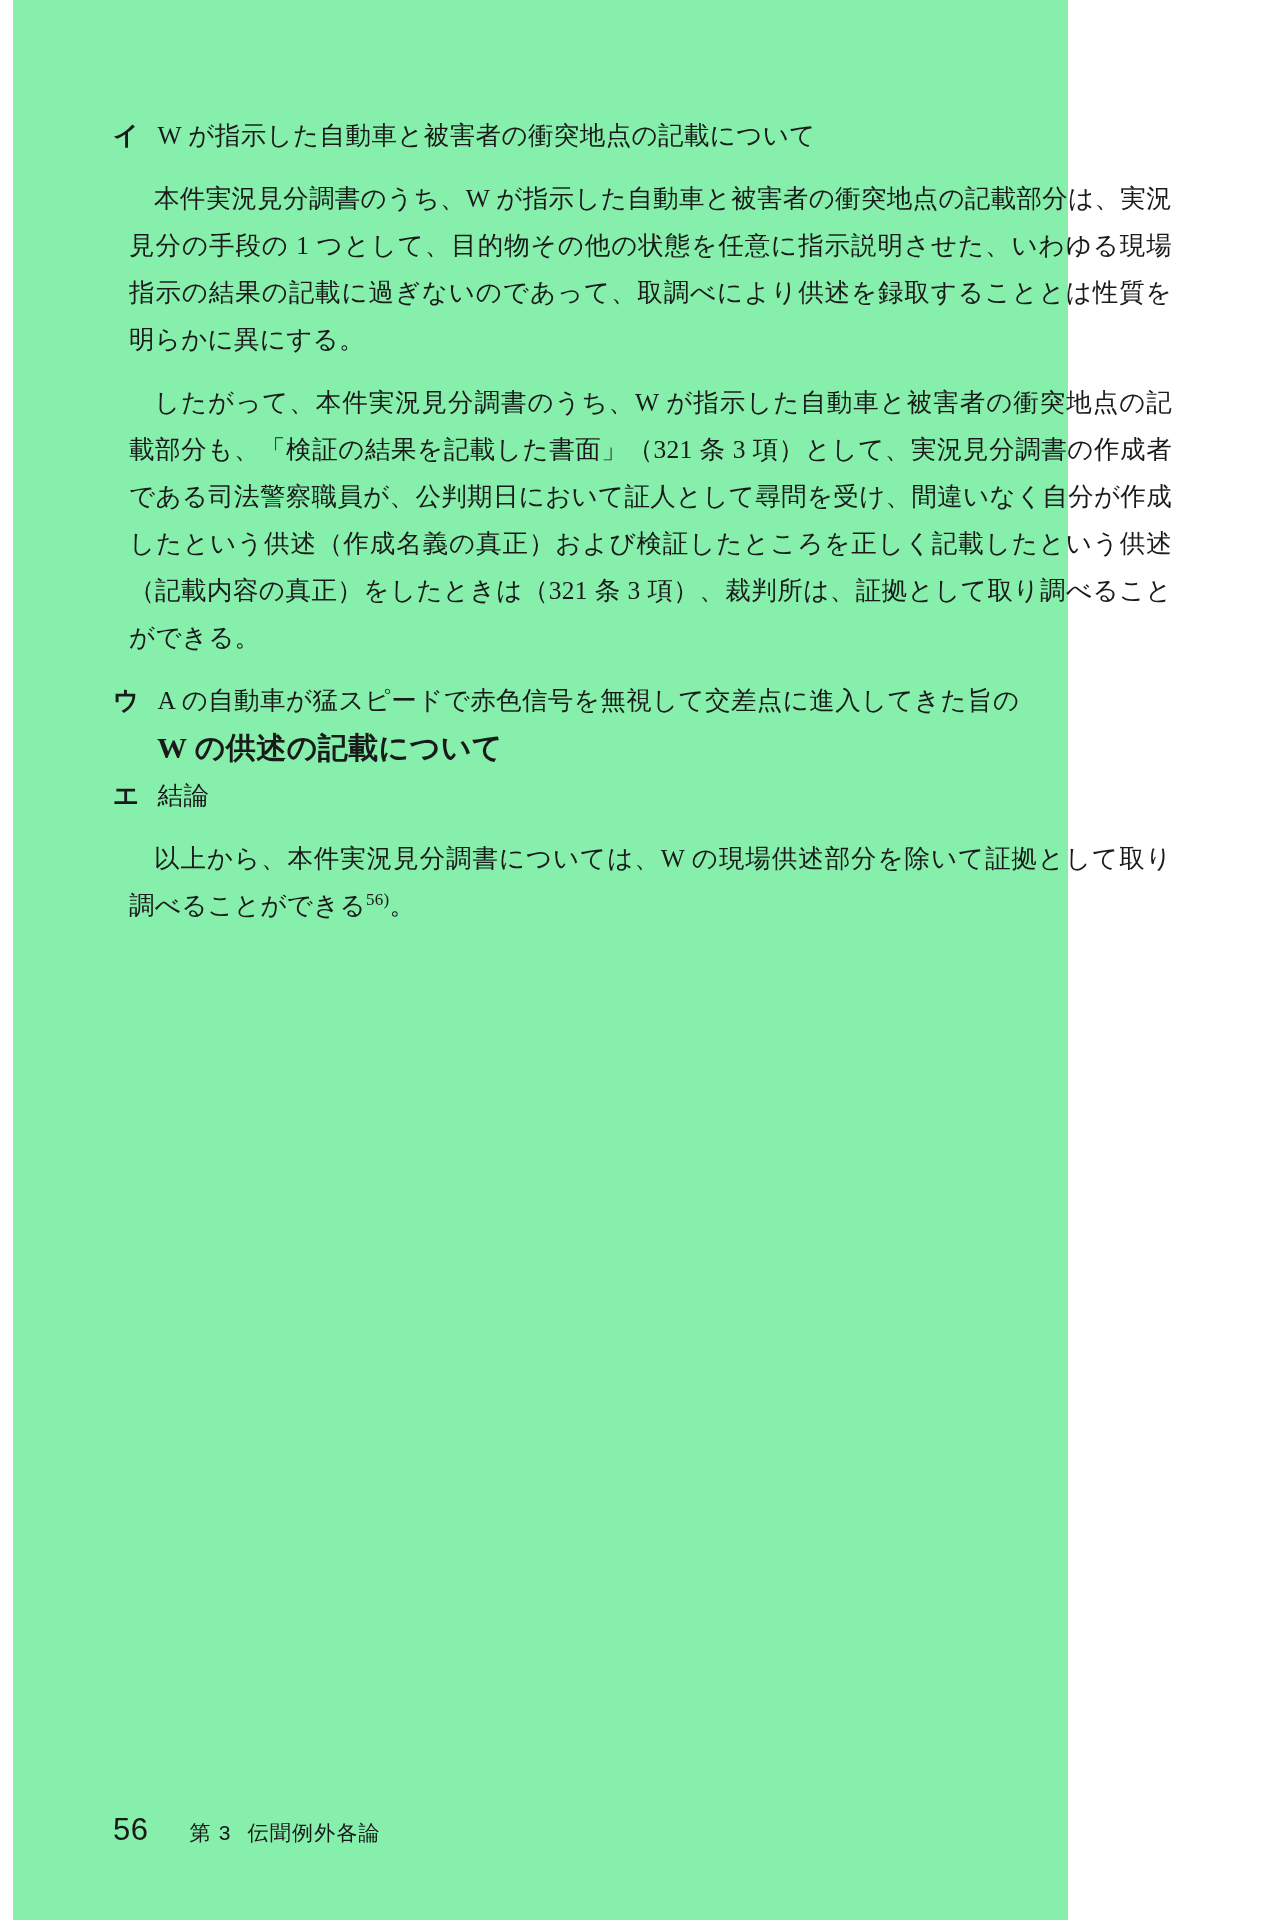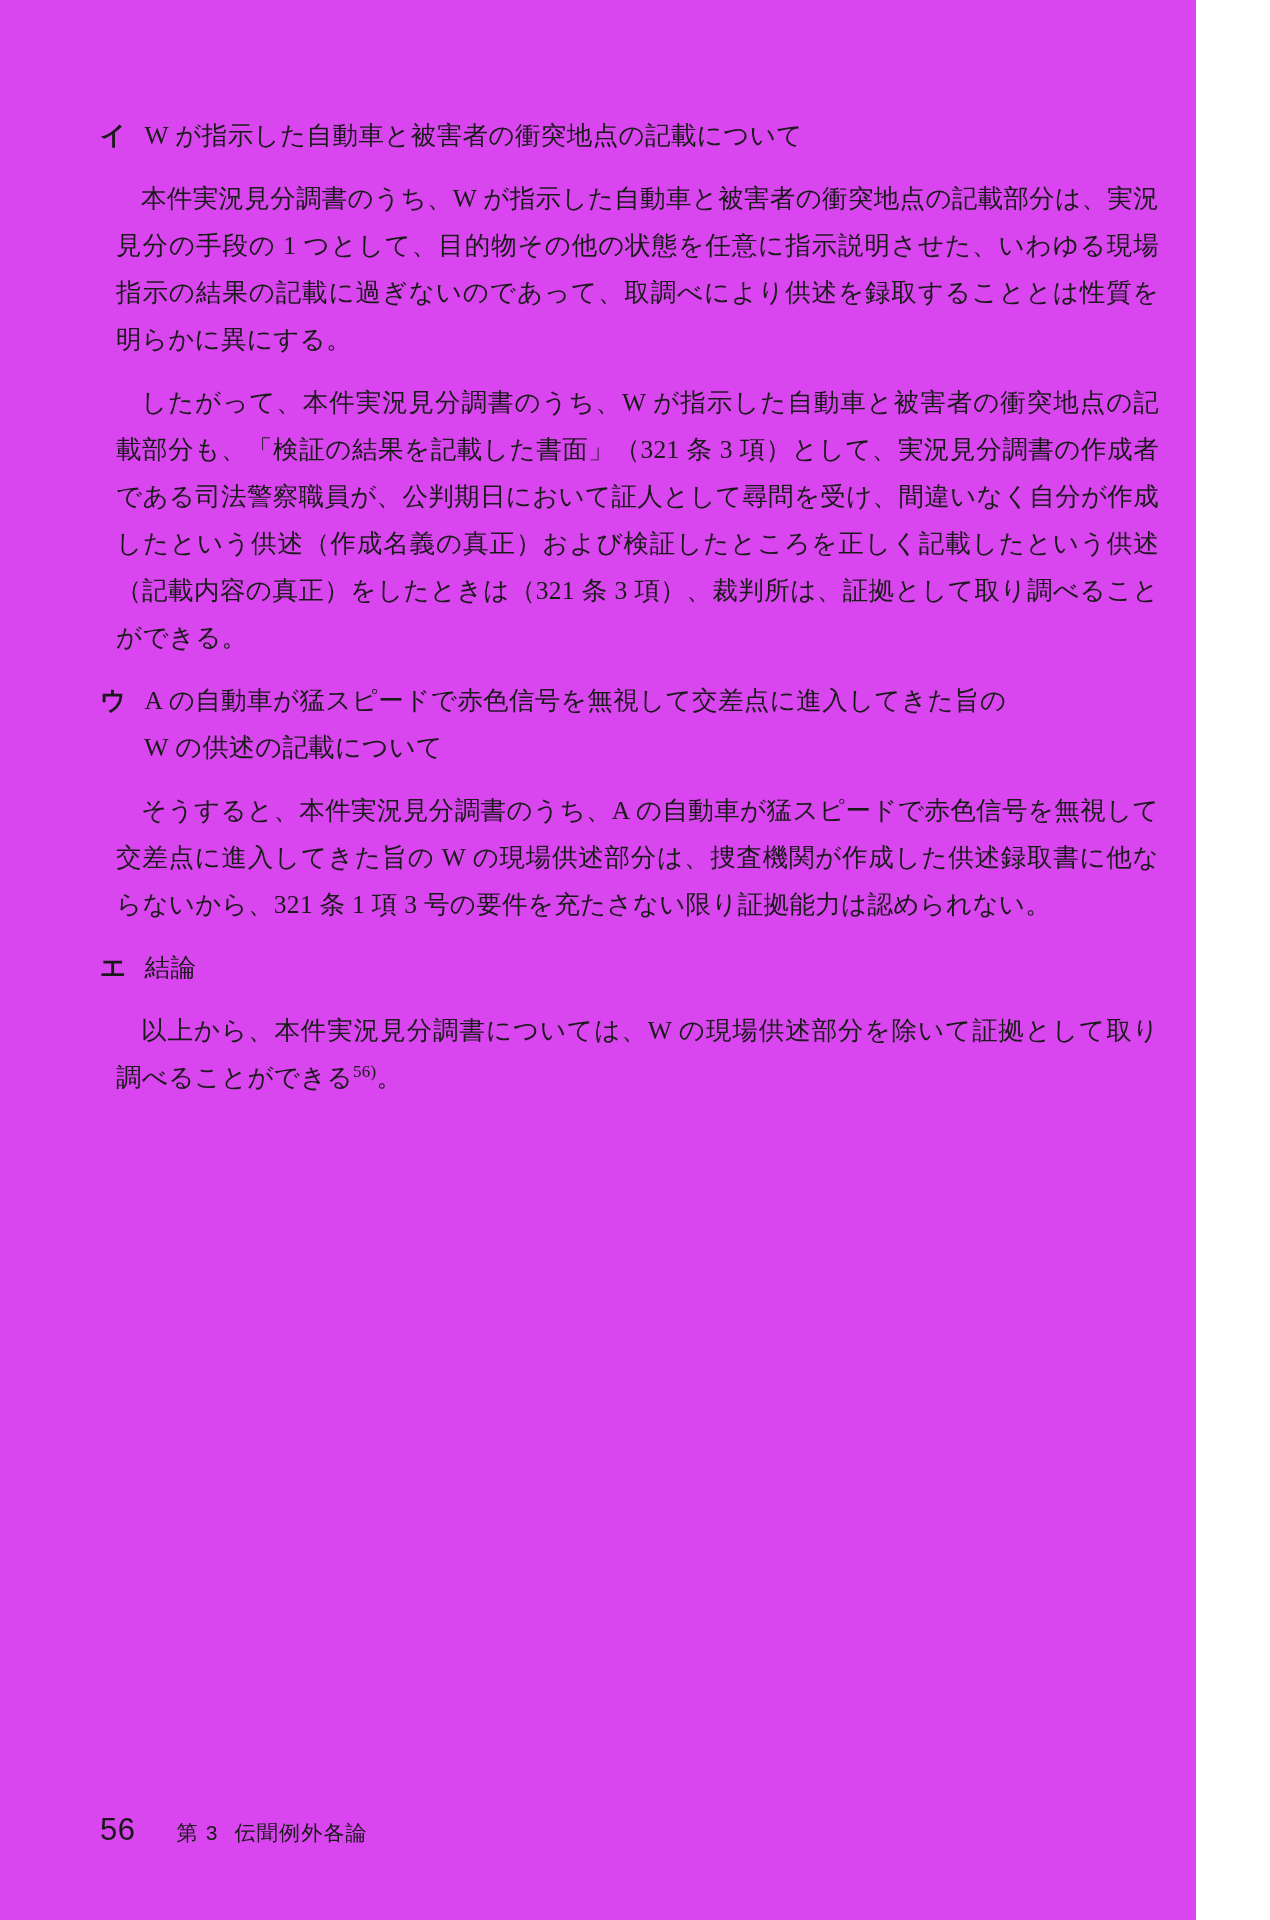--- a/index.html
+++ b/index.html
@@ -11,24 +11,24 @@
     width: 1270px;
     height: 1920px;
     font-family: "Liberation Serif", "DejaVu Serif", serif;
     color: #1a1a1a;
     position: relative;
     overflow: hidden;
   }
   .page {
     position: absolute;
     top: 0;
-    left: 0;
-    width: 1196px;
+    left: 13px;
+    width: 1055px;
     height: 1920px;
-    background: #d946ef;
+    background: #86efac;
   }
   .content {
     position: absolute;
     top: 112px;
     left: 100px;
     width: 1075px;
   }
   
   .head-line {
     font-size: 25.5px;
@@ -37,23 +37,24 @@
     letter-spacing: 0.4px;
     text-align: justify;
   }
   .head-marker {
     font-weight: 700;
     margin-right: 18px;
   }
   .head-sub {
     display: block;
     padding-left: 44px;
-    font-size: 26px;
+    font-size: 30px;
     line-height: 47px;
     letter-spacing: 0.4px;
+    font-weight: bold;
   }
   p.body-par {
     font-size: 25.5px;
     line-height: 47px;
     margin: 16px;
     text-indent: 25px;
     text-align: justify;
     text-justify: inter-ideograph;
     letter-spacing: 0.3px;
   }
@@ -103,21 +104,20 @@
 
     <p class="body-par">したがって、本件実況見分調書のうち、W が指示した自動車と被害者の衝突地点の記載部分も、「検証の結果を記載した書面」（321 条 3 項）として、実況見分調書の作成者である司法警察職員が、公判期日において証人として尋問を受け、間違いなく自分が作成したという供述（作成名義の真正）および検証したところを正しく記載したという供述（記載内容の真正）をしたときは（321 条 3 項）、裁判所は、証拠として取り調べることができる。</p>
 
 
     <div class="head-line">
       <span class="head-marker">ウ</span><span>A の自動車が猛スピードで赤色信号を無視して交差点に進入してきた旨の</span>
       <span class="head-sub">W の供述の記載について</span>
     </div>
 
 
-    <p class="body-par">そうすると、本件実況見分調書のうち、A の自動車が猛スピードで赤色信号を無視して交差点に進入してきた旨の W の現場供述部分は、捜査機関が作成した供述録取書に他ならないから、321 条 1 項 3 号の要件を充たさない限り証拠能力は認められない。</p>
 
 
     <div class="head-line">
       <span class="head-marker">エ</span><span>結論</span>
     </div>
 
     <p class="body-par"><span>以上から、本件実況見分調書については、W の現場供述部分を除いて証拠として取り調べることができる</span><sup class="fn">56)</sup><span>。</span></p>
 
   </div>
 

